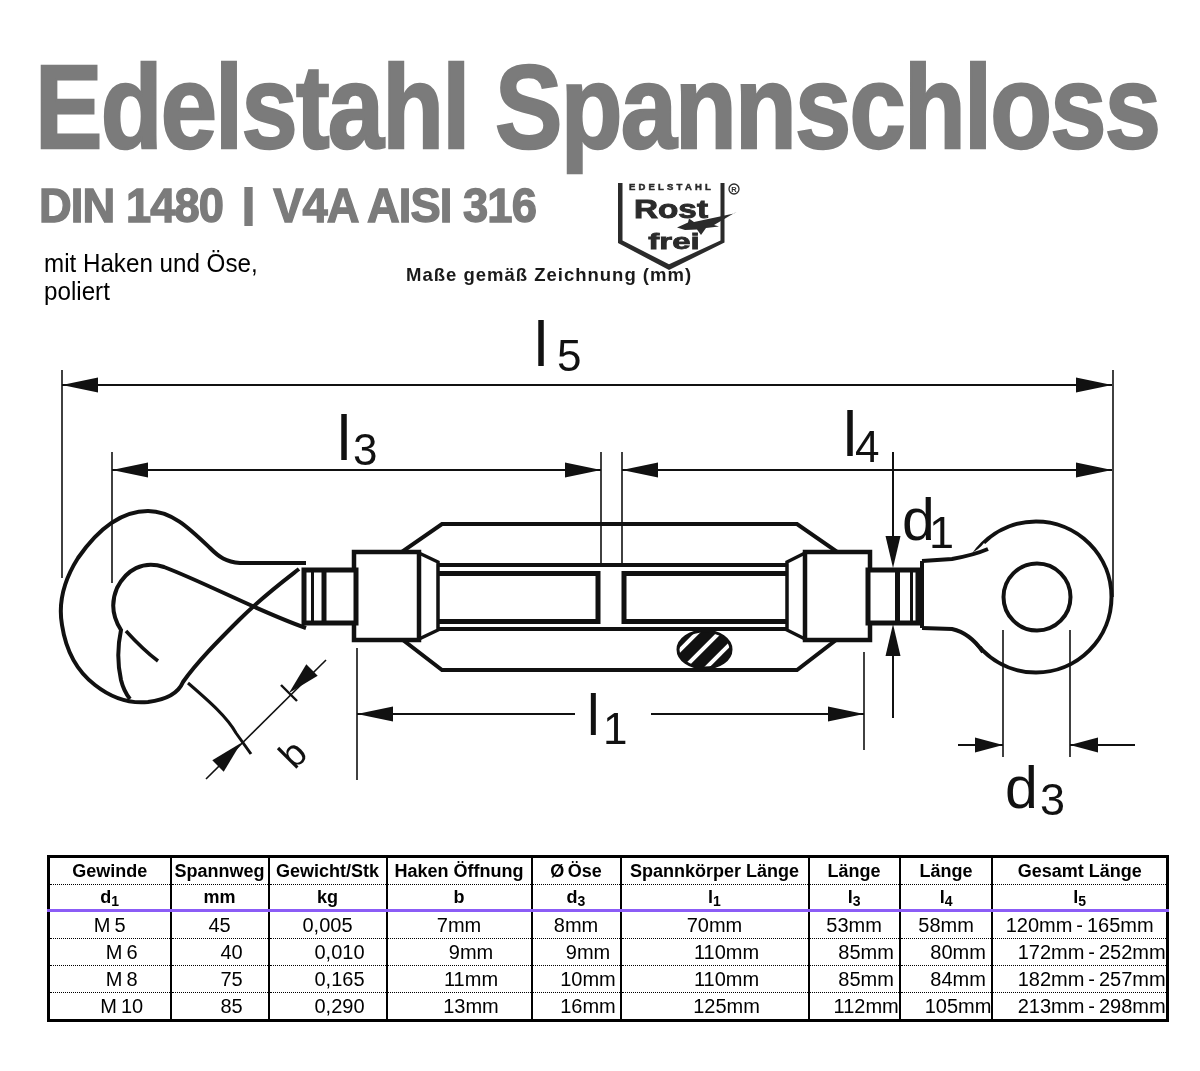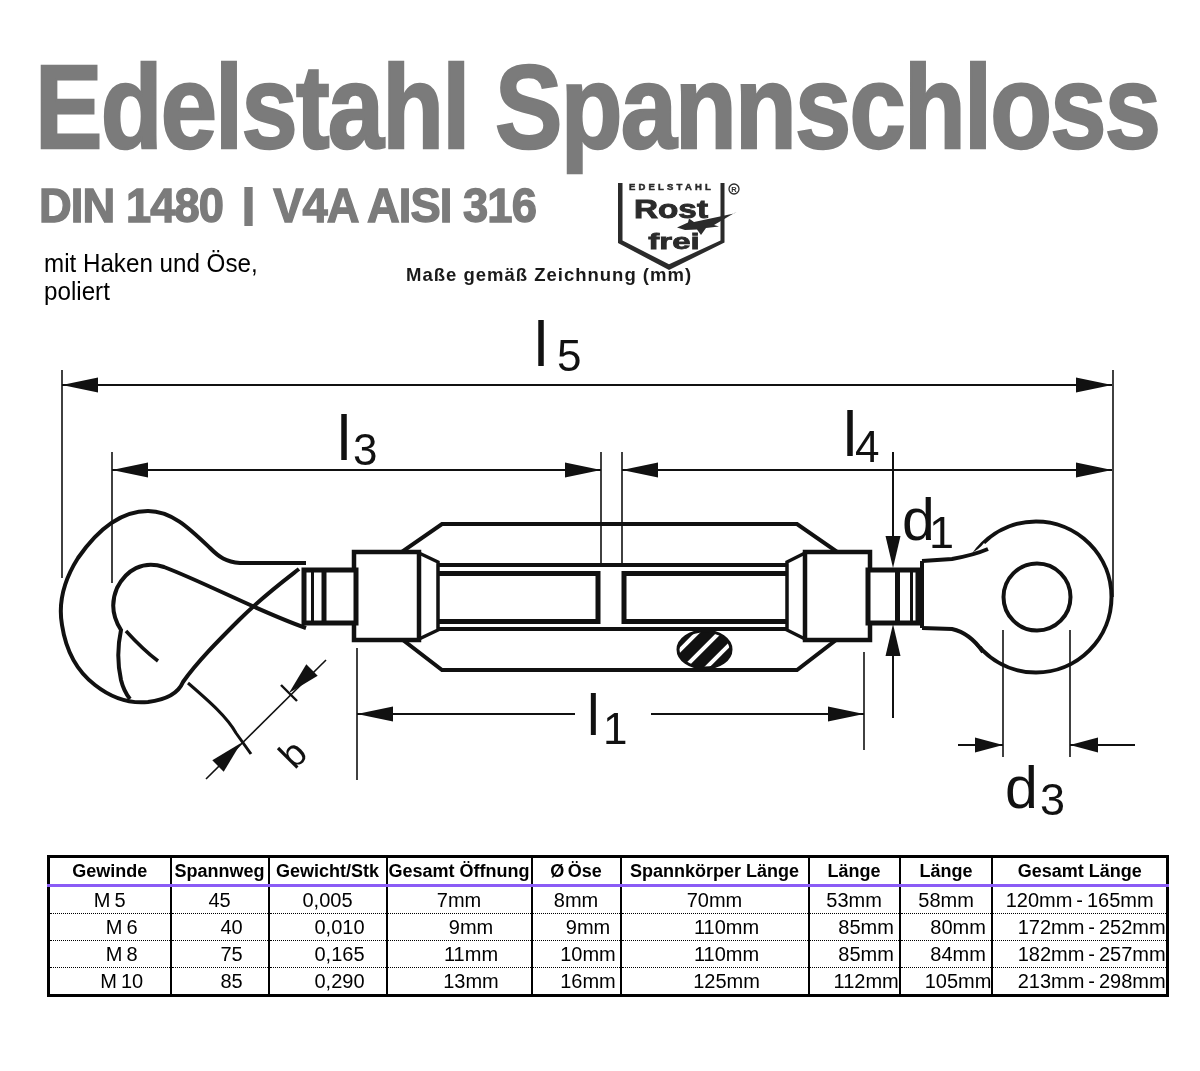--- a/index.html
+++ b/index.html
@@ -193,26 +193,37 @@
       <col style="width:188px">
     <col style="width:84px">
       <col style="width:87px">
       <col style="width:175px">
   </colgroup>
   <tbody>
       <tr class="r1">
     <td class="h">Gewinde</td>
         <td class="h">Spannweg</td>
         <td class="h">Gewicht/Stk</td>
-    <td class="h">Gesamt Öffnung</td>
+    <td class="h">Haken Öffnung</td>
         <td class="h">Ø Öse</td>
         <td class="h">Spannkörper Länge</td>
     <td class="h">Länge</td>
         <td class="h">Länge</td>
         <td class="h">Gesamt Länge</td>
+  </tr>
+  <tr class="r2">
+    <td class="h">d<sub>1</sub></td>
+        <td class="h">mm</td>
+        <td class="h">kg</td>
+    <td class="h">b</td>
+        <td class="h">d<sub>3</sub></td>
+        <td class="h">l<sub>1</sub></td>
+    <td class="h">l<sub>3</sub></td>
+        <td class="h">l<sub>4</sub></td>
+        <td class="h">l<sub>5</sub></td>
   </tr>
   <tr class="d1" style="border-top:3px solid #8b5cf6;">
     <td>M 5</td>
         <td>45</td>
         <td>0,005</td>
         <td>7mm</td>
         <td>8mm</td>
         <td>70mm</td>
         <td>53mm</td>
         <td>58mm</td>

